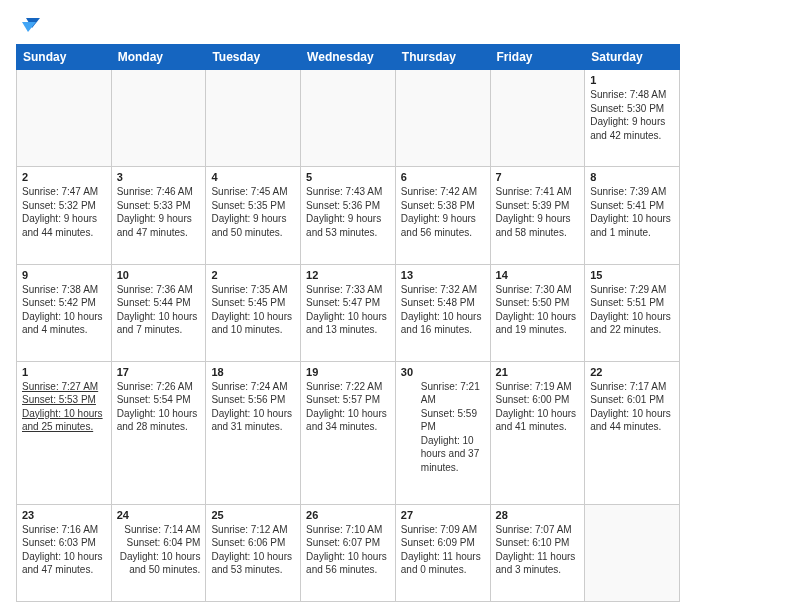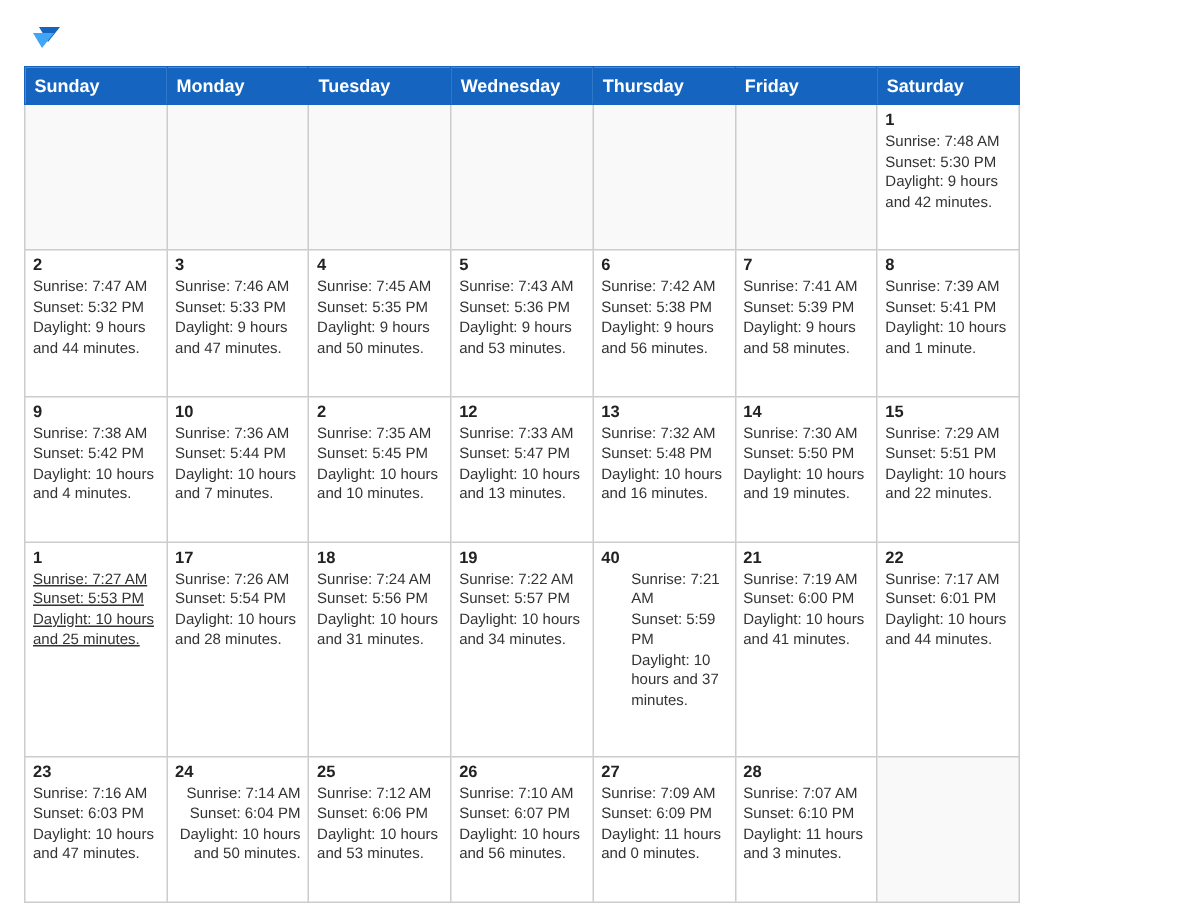--- a/index.html
+++ b/index.html
@@ -254,21 +254,21 @@
 Sunset: 5:56 PM
 Daylight: 10 hours and 31 minutes.</div>
           </td>
           <td>
             <span class="day-num">19</span>
             <div class="day-info" style="white-space: pre-line;">Sunrise: 7:22 AM
 Sunset: 5:57 PM
 Daylight: 10 hours and 34 minutes.</div>
           </td>
           <td>
-            <span class="day-num">40</span>
+            <span class="day-num">30</span>
             <div class="day-info" style="white-space: pre-line; margin-left: 20px;">Sunrise: 7:21 AM
 Sunset: 5:59 PM
 Daylight: 10 hours and 37 minutes.</div>
           </td>
           <td>
             <span class="day-num">21</span>
             <div class="day-info" style="white-space: pre-line;">Sunrise: 7:19 AM
 Sunset: 6:00 PM
 Daylight: 10 hours and 41 minutes.</div>
           </td>

